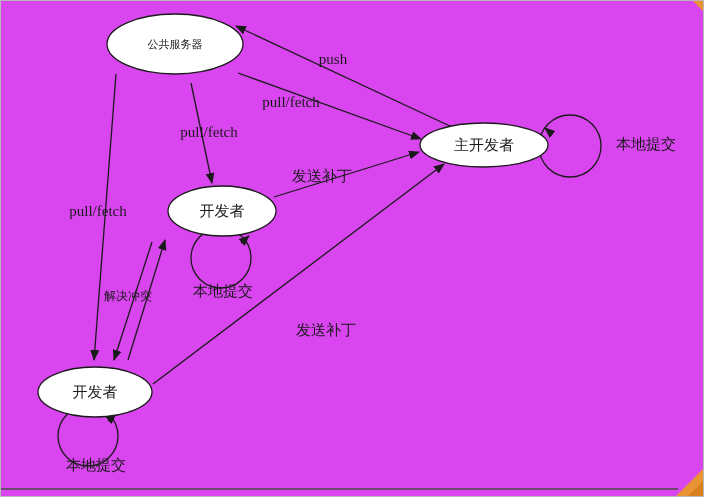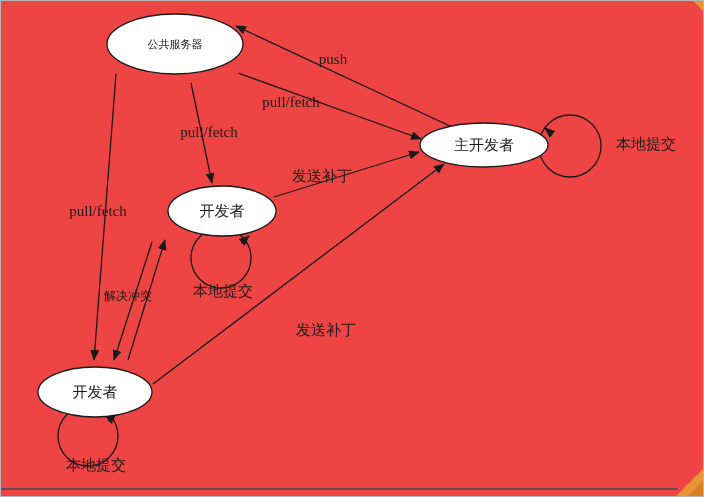--- a/index.html
+++ b/index.html
@@ -1,19 +1,19 @@
 <!DOCTYPE html>
 <html><head>
 <meta charset="utf-8">
 <style>
   html,body{margin:0;padding:0;background:#fff;}
   .page{
     position:relative;
     width:704px;height:497px;
-    background:#ef4444;
+    background:#d946ef;
     overflow:hidden;
     font-family:"Liberation Serif","DejaVu Serif",serif;
   }
   svg{display:block;}
   text{
     font-family:"Liberation Serif","DejaVu Serif",serif;
     fill:#1a1a1a;
   }
   .node-label{font-size:15px;}
   .node-label-small{font-size:11px;}

